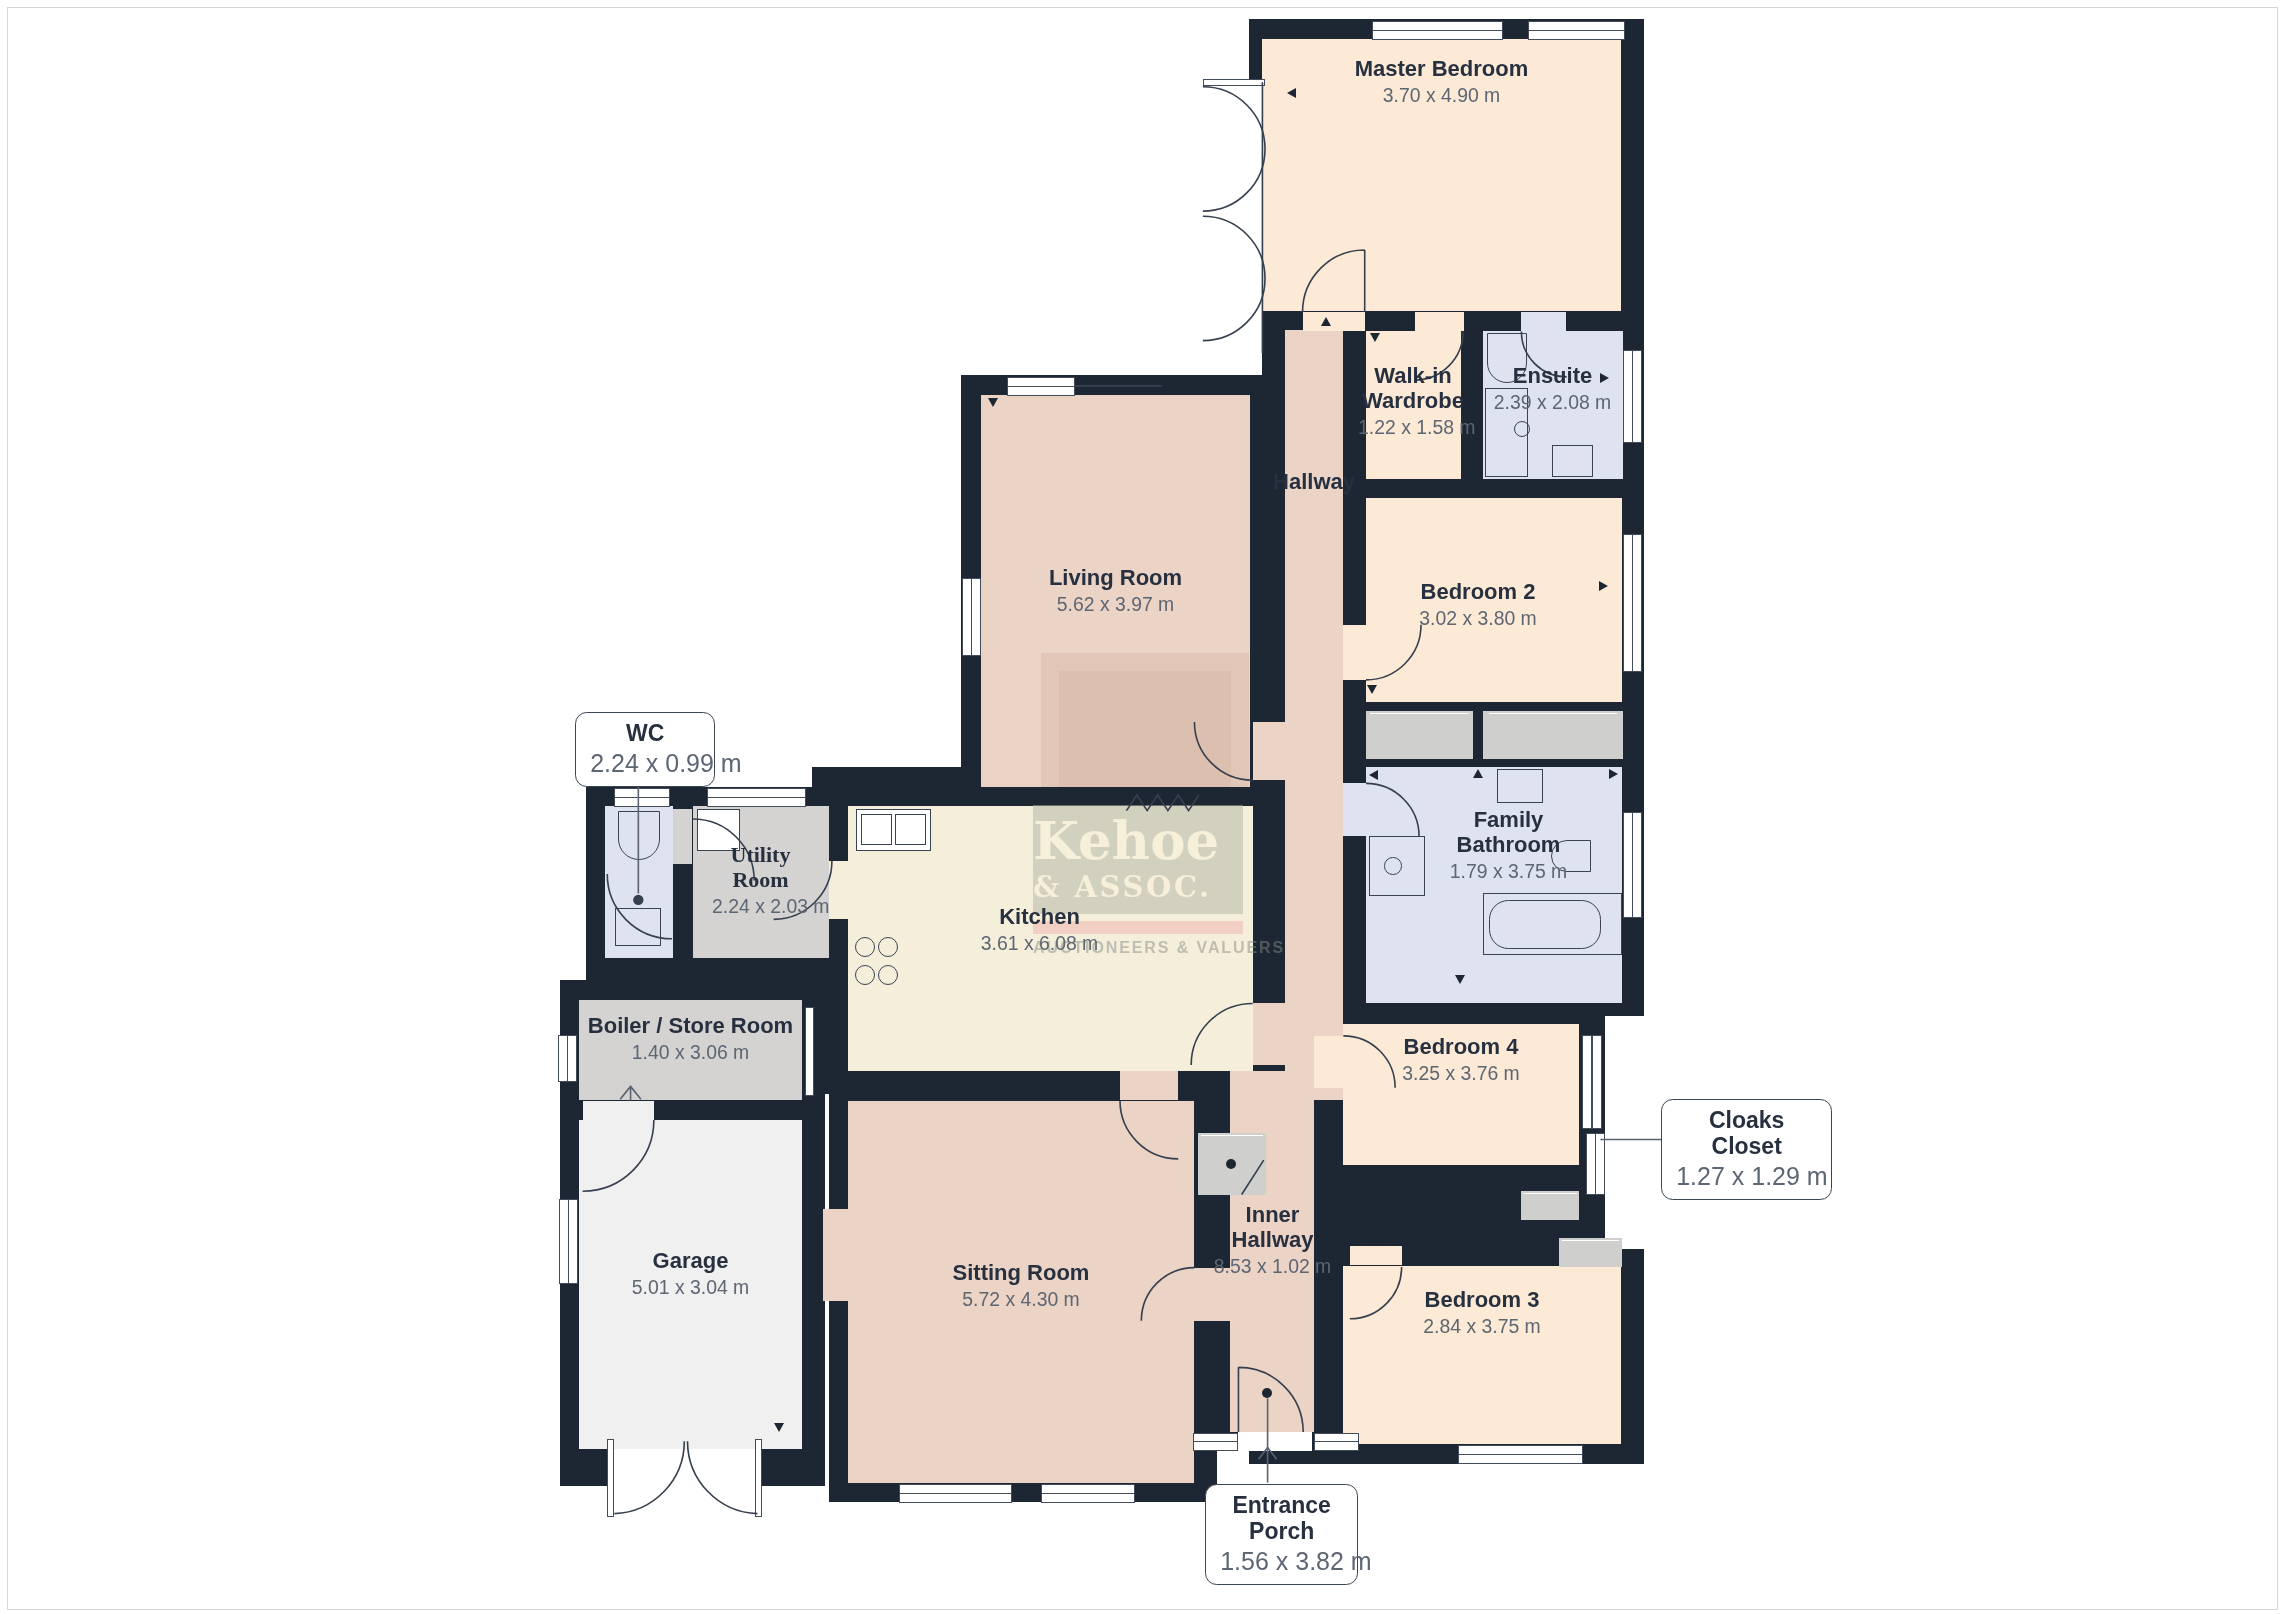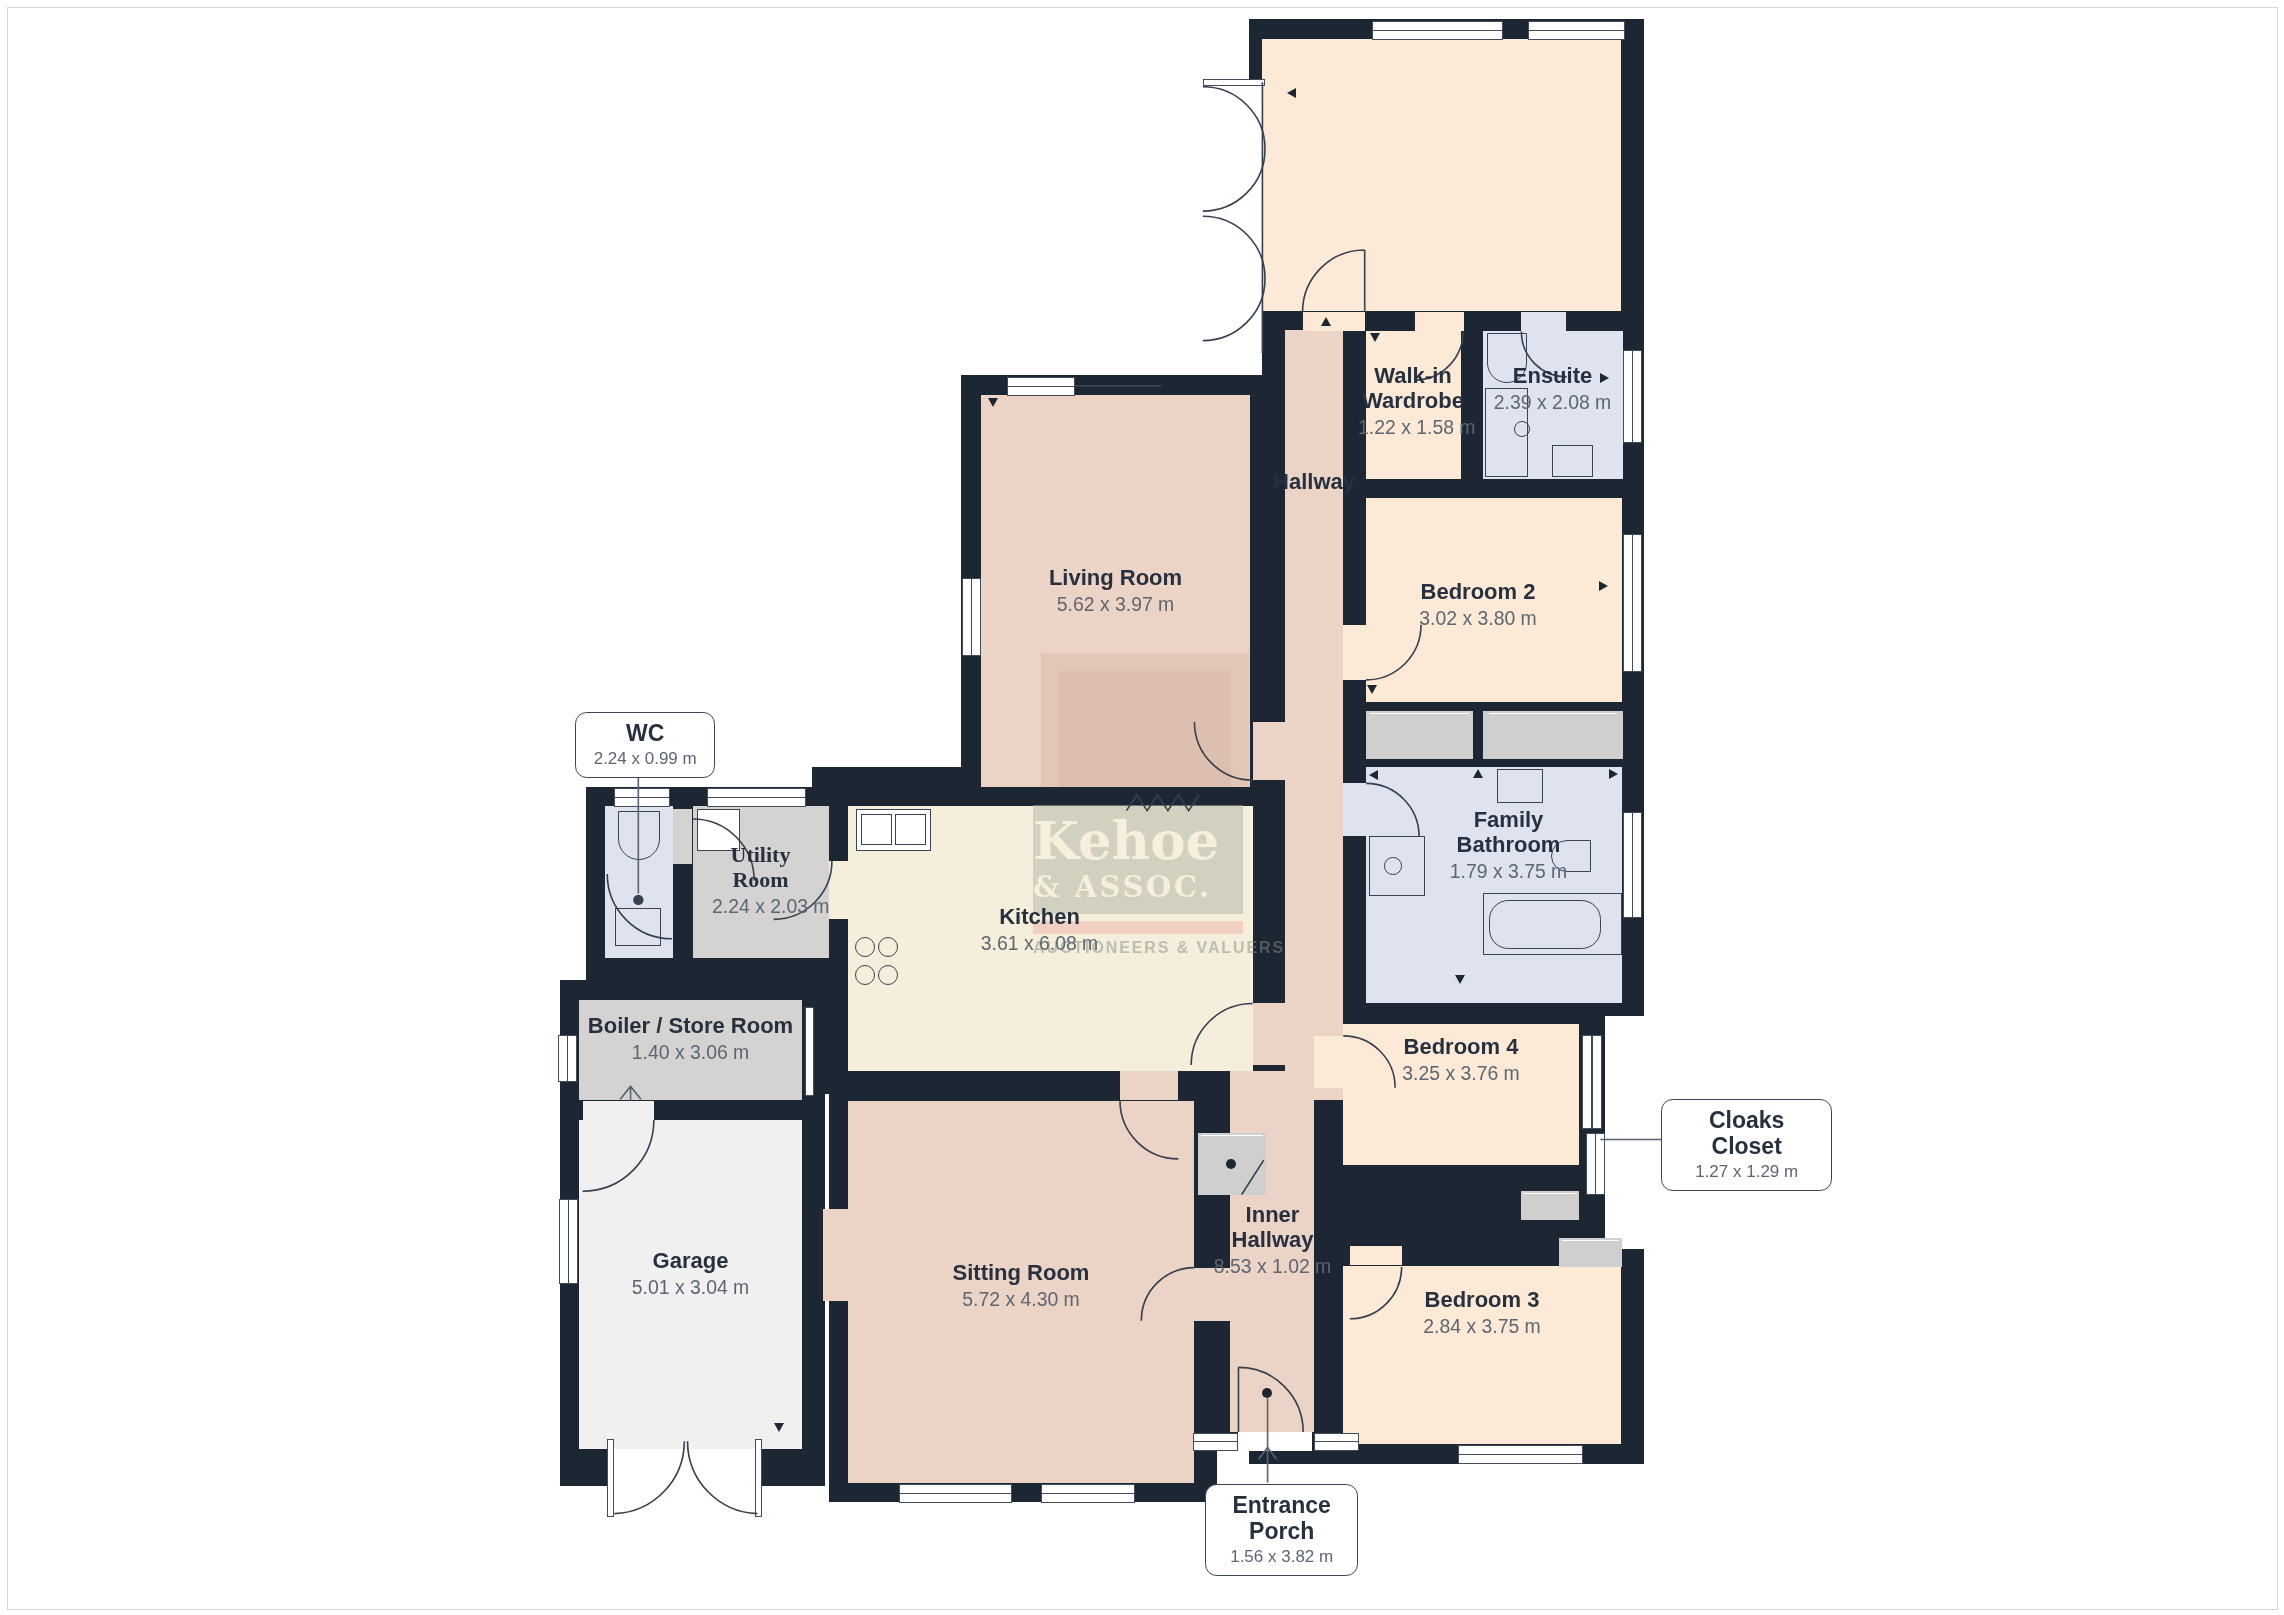--- a/index.html
+++ b/index.html
@@ -26,21 +26,21 @@
   .press{position:absolute;background:#cfcfce;z-index:12;}
   .press::before{content:"";position:absolute;left:4%;right:4%;top:1.9px;height:1.3px;background:#fff;}
   .tri{position:absolute;width:0;height:0;z-index:25;}
   .tu{border-left:5.8px solid transparent;border-right:5.8px solid transparent;border-bottom:9px solid #1d2633;}
   .td{border-left:5.8px solid transparent;border-right:5.8px solid transparent;border-top:9px solid #1d2633;}
   .tl{border-top:5.8px solid transparent;border-bottom:5.8px solid transparent;border-right:9px solid #1d2633;}
   .tr{border-top:5.8px solid transparent;border-bottom:5.8px solid transparent;border-left:9px solid #1d2633;}
   .callout{position:absolute;background:#fff;border:1.9px solid #3c4554;border-radius:11.7px;
            padding:7.8px 14.2px;text-align:center;z-index:40;}
   .callout .nm{font-size:23px;}
-  .callout .dm{font-size:17px;}
+  .callout .dm{font-size:25px;}
   svg.overlay{position:absolute;left:0;top:0;z-index:20;pointer-events:none;}
   .wm{position:absolute;left:1033px;top:805px;width:210px;z-index:18;opacity:.5;text-align:left;}
   .wm-block{background:#b2b5a4;height:109px;display:flex;flex-direction:column;justify-content:center;}
   .wm-title{font-family:"DejaVu Serif",serif;font-weight:bold;font-size:53px;line-height:.95;color:#f8f0d8;}
   .wm-sub{font-family:"DejaVu Serif",serif;font-weight:bold;font-size:29px;letter-spacing:2.6px;color:#f8f0d8;margin-top:3.9px;}
   .wm-band{background:#efb4ad;height:13px;margin-top:6.5px;}
   .wm-foot{font-size:16px;font-weight:bold;letter-spacing:1.9px;color:#878d87;margin-top:5.2px;white-space:nowrap;}
   .rug1{position:absolute;background:#e2c7b9;}
   .rug2{position:absolute;background:#ddbfb0;}
   .dot{position:absolute;width:10.4px;height:10.4px;border-radius:50%;background:#1d2633;z-index:26;}
@@ -202,20 +202,24 @@
 
   <div class="wm">
     <div class="wm-block">
       <div class="wm-title">Kehoe</div>
       <div class="wm-sub">&amp; ASSOC.</div>
     </div>
     <div class="wm-band"></div>
     <div class="wm-foot">AUCTIONEERS &amp; VALUERS</div>
   </div>
 
+  <div class="lbl" style="left:1262px;top:57px;width:359px;">
+    <div class="nm">Master Bedroom</div>
+    <div class="dm">3.70 x 4.90 m</div>
+  </div>
   <div class="lbl narrow" style="left:1358px;top:364px;width:110px;">
     <div class="nm" style="width:110px;">Walk-in Wardrobe</div>
     <div class="dm">1.22 x 1.58 m</div>
   </div>
   <div class="lbl" style="left:1486px;top:364px;width:133px;">
     <div class="nm">Ensuite</div>
     <div class="dm">2.39 x 2.08 m</div>
   </div>
   <div class="lbl" style="left:1259px;top:470px;width:110px;">
     <div class="nm">Hallway</div>

